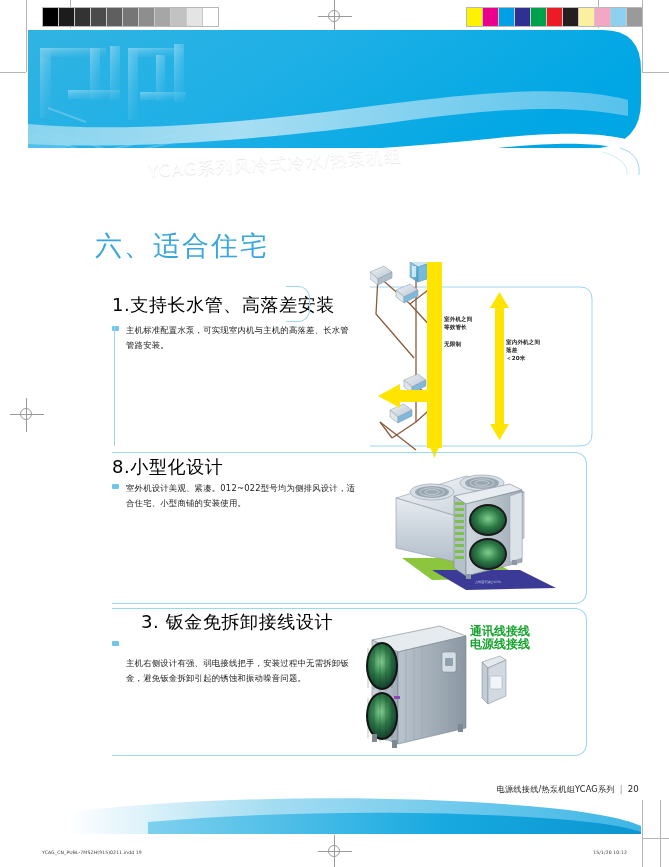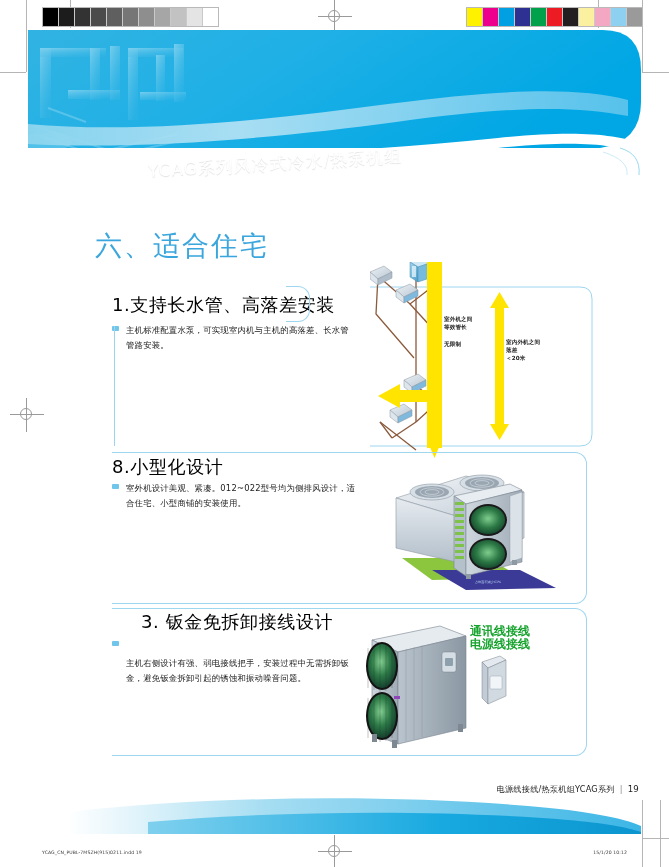--- a/index.html
+++ b/index.html
@@ -583,21 +583,21 @@
     <polygon points="124,44 130,50 130,86 124,80" fill="#c2ccd5" stroke="#78838d" stroke-width="0.5"></polygon>
     <polygon points="130,50 148,42 148,78 130,86" fill="#d2dae1" stroke="#78838d" stroke-width="0.5"></polygon>
     <rect x="132" y="58" width="12" height="13" rx="1.5" fill="#f1f5f8" stroke="#9aa6b0" stroke-width="0.5"></rect>
   </svg>
 </div>
 
 <div class="green-label green-label-1">通讯线接线</div>
 <div class="green-label green-label-2">电源线接线</div>
 
 <div class="footer">
-  <span>电源线接线/热泵机组YCAG系列</span><span class="sep">|</span><span class="pageno">19</span>
+  <span>电源线接线/热泵机组YCAG系列</span><span class="sep">|</span><span class="pageno">20</span>
 </div>
 
 <div class="footer-wave">
   <svg viewBox="0 0 613 42" preserveAspectRatio="none" width="613" height="42">
     <defs>
       <linearGradient id="fw1" x1="0" y1="0" x2="1" y2="0">
         <stop offset="0%" stop-color="#ffffff"></stop>
         <stop offset="35%" stop-color="#a5ddf2"></stop>
         <stop offset="100%" stop-color="#3cb6e6"></stop>
       </linearGradient>

